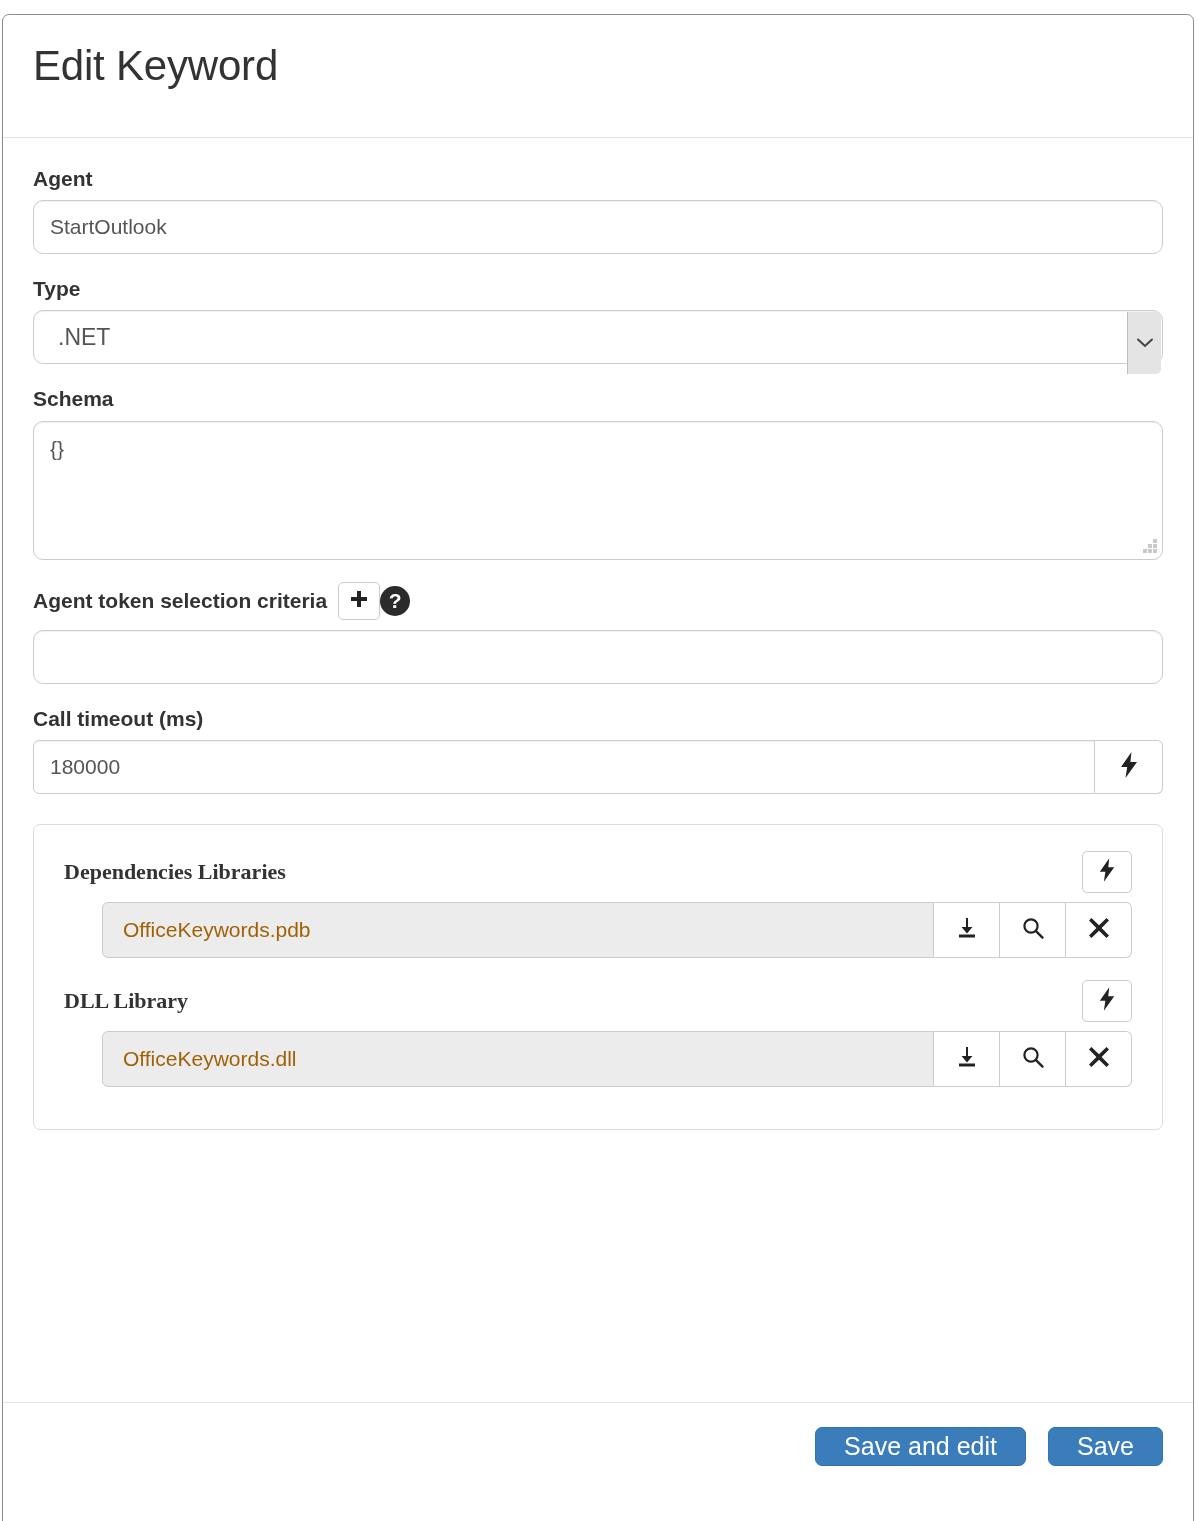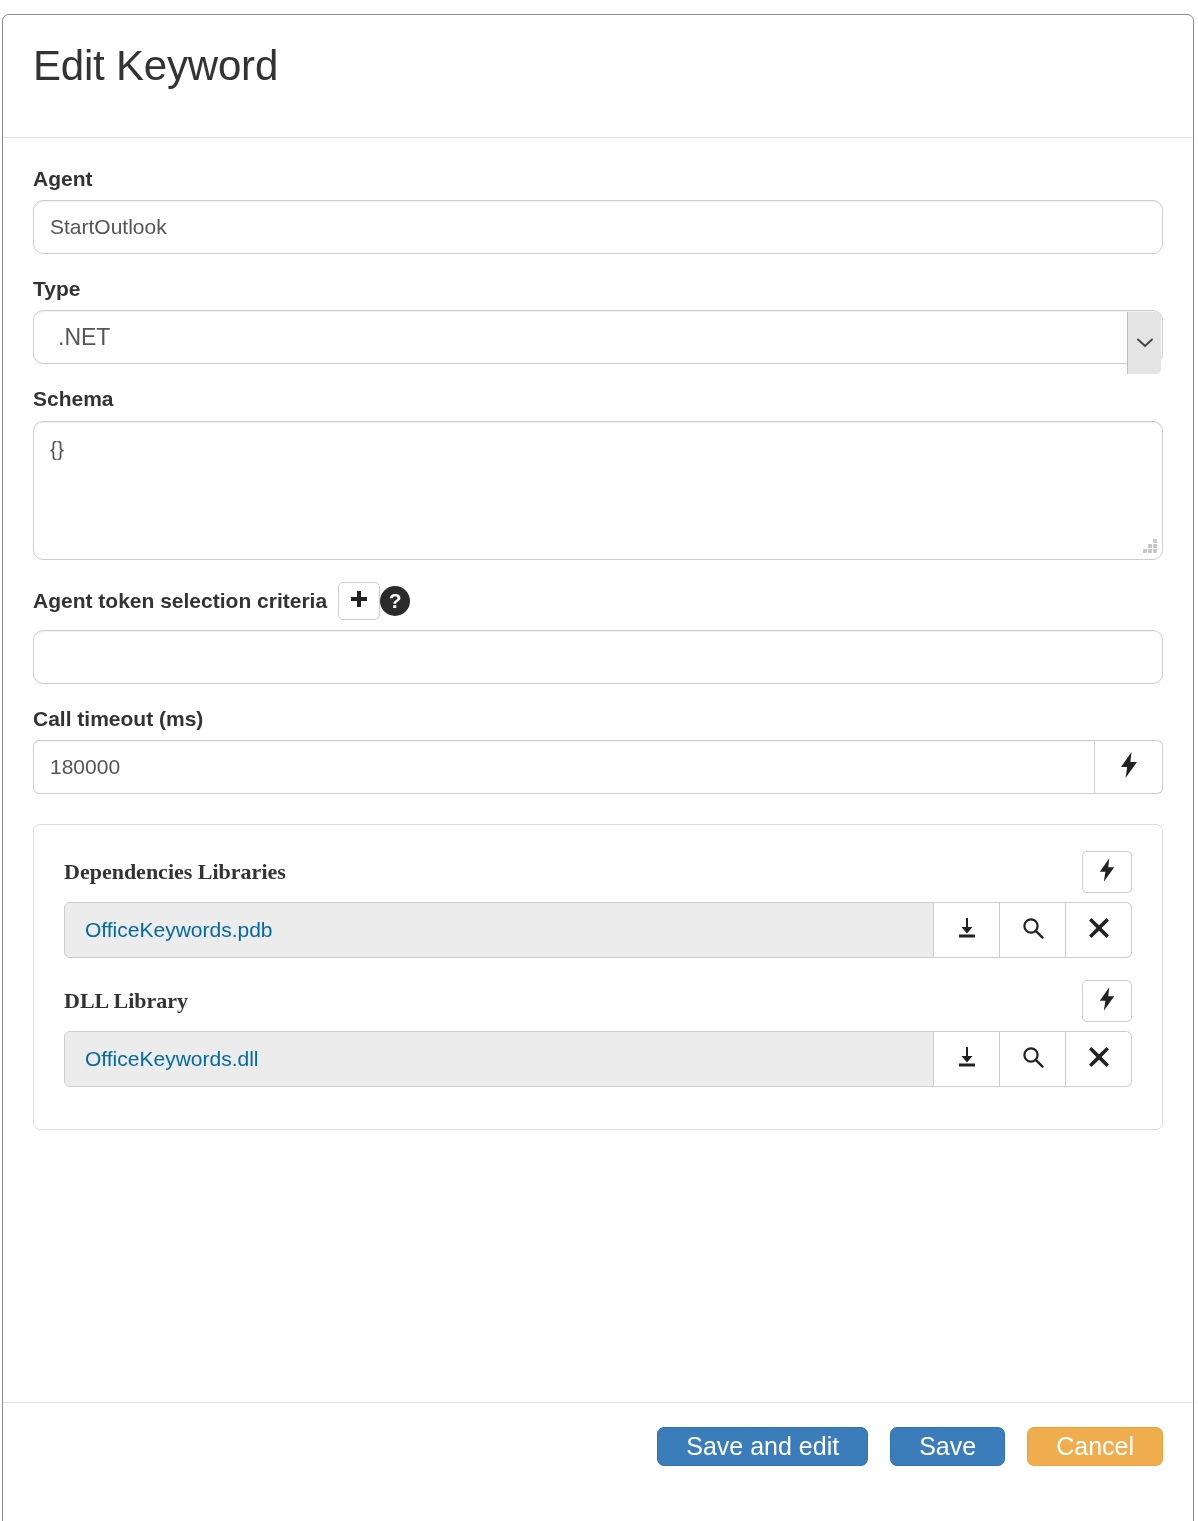--- a/index.html
+++ b/index.html
@@ -216,25 +216,26 @@
   }
 
   .file-row { display: flex; align-items: stretch; width: 100%; }
   .file-row .file-input {
     flex: 1 1 auto;
     min-width: 0;
     height: 56px;
     padding: 6px 20px;
     font-size: 21px;
     font-family: "Liberation Sans", sans-serif;
-    color: #0369a1;
+    color: #a16207;
     background: #ececec;
     border: 1px solid #ccc;
     border-radius: 6px 0 0 6px;
     outline: none;
+    margin-left: 38px;
   }
   .file-btn {
     flex: none;
     width: 66px;
     background: #fff;
     border: 1px solid #ccc;
     border-left: 0;
     display: flex;
     align-items: center;
     justify-content: center;
@@ -425,16 +426,15 @@
           </button>
         </div>
       </div>
 
     </div>
   </div>
 
   <div class="modal-footer">
     <button class="btn btn-primary">Save and edit</button>
     <button class="btn btn-primary">Save</button>
-    <button class="btn btn-warning">Cancel</button>
   </div>
 
 </div>
 
 </body></html>

